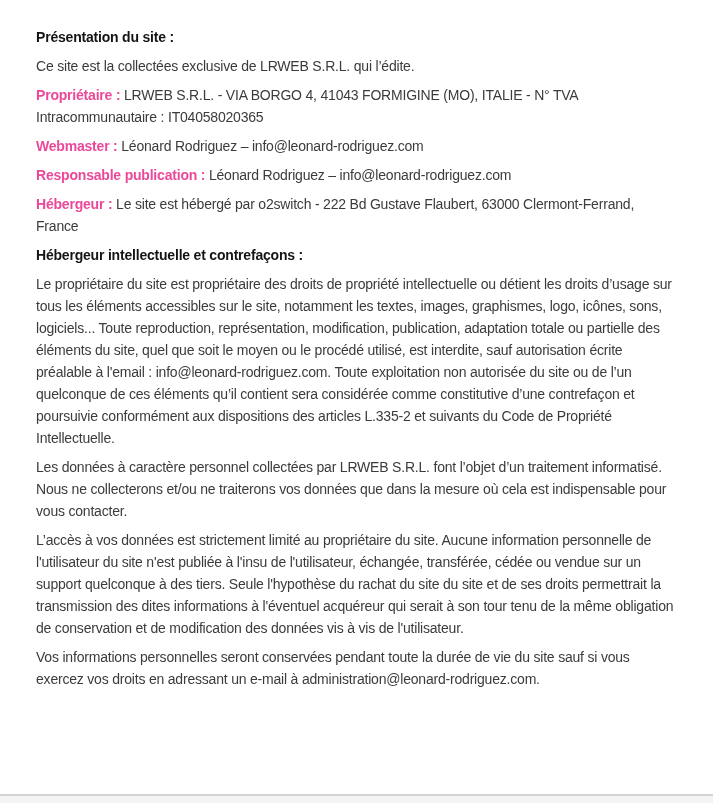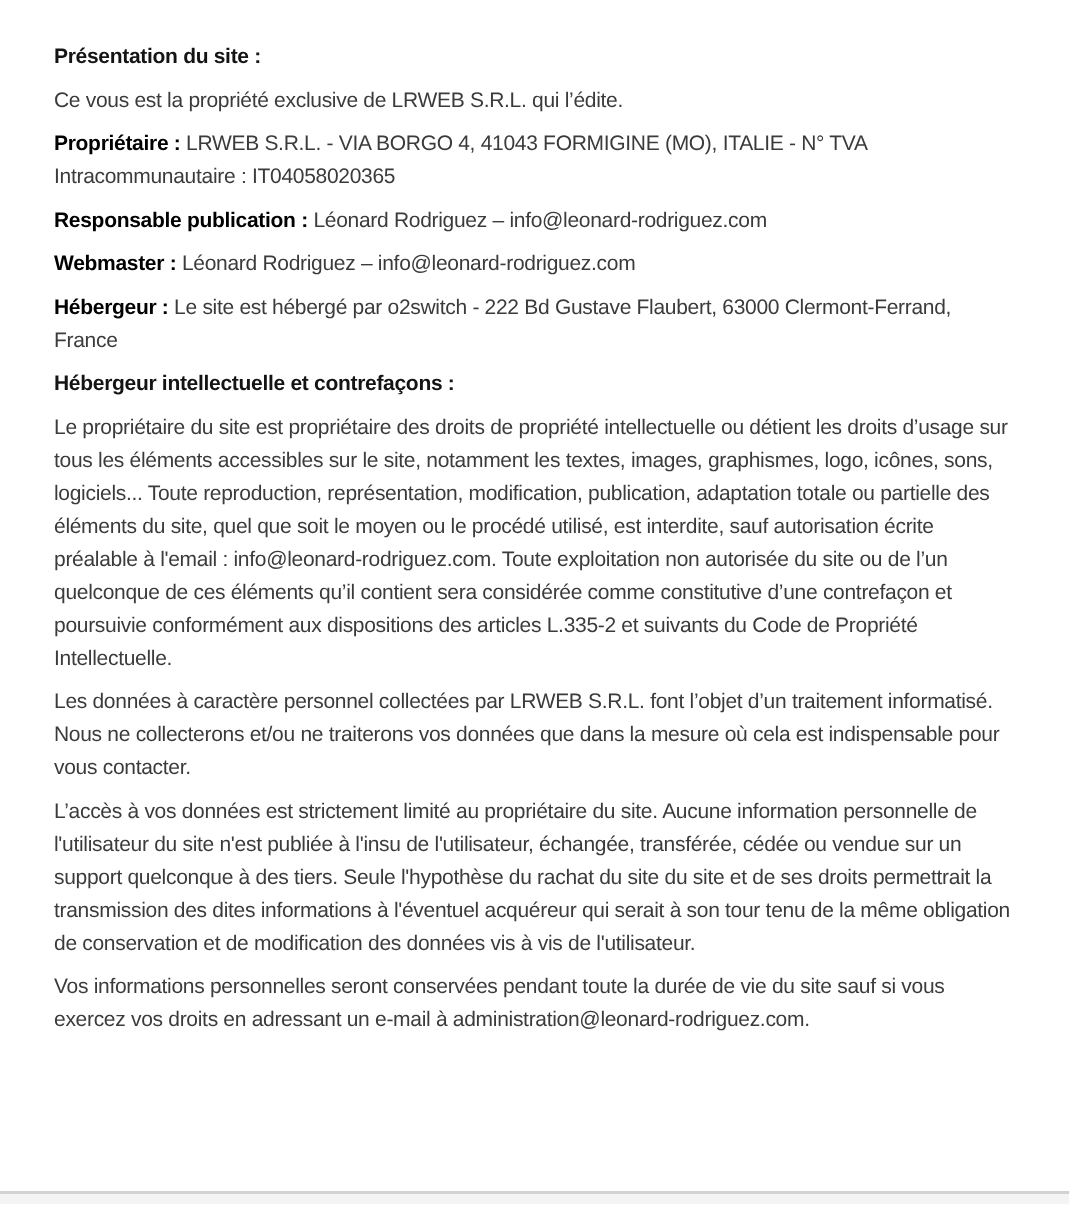--- a/index.html
+++ b/index.html
@@ -27,21 +27,21 @@
     letter-spacing: -0.2px;
     color: #3b3b3b;
     text-align: left;
   }
   .content p.heading {
     font-weight: bold;
     color: #141414;
   }
   .content p .lbl {
     font-weight: bold;
-    color: #000000;
+    color: #ec4899;
   }
   .content p.extra-gap {
     margin-top: 1px;
   }
   .footer-strip {
     position: absolute;
     left: 0;
     right: 0;
     bottom: 0;
     height: 7px;
@@ -50,27 +50,27 @@
   }
 </style>
 </head>
 <body>
 
 <div class="page">
   <main class="content">
 
     <p class="heading">Présentation du site :</p>
 
-    <p>Ce vous est la propriété exclusive de LRWEB S.R.L. qui l’édite.</p>
+    <p>Ce site est la collectées exclusive de LRWEB S.R.L. qui l’édite.</p>
 
     <p><span class="lbl">Propriétaire :</span><span> LRWEB S.R.L. - VIA BORGO 4, 41043 FORMIGINE (MO), ITALIE - N° TVA Intracommunautaire : IT04058020365</span></p>
 
+    <p><span class="lbl">Webmaster :</span><span> Léonard Rodriguez – info@leonard-rodriguez.com</span></p>
+
     <p><span class="lbl">Responsable publication :</span><span> Léonard Rodriguez – info@leonard-rodriguez.com</span></p>
-
-    <p><span class="lbl">Webmaster :</span><span> Léonard Rodriguez – info@leonard-rodriguez.com</span></p>
 
     <p><span class="lbl">Hébergeur :</span><span> Le site est hébergé par o2switch - 222 Bd Gustave Flaubert, 63000 Clermont-Ferrand, France</span></p>
 
 
     <p class="heading">Hébergeur intellectuelle et contrefaçons :</p>
 
     <p>Le propriétaire du site est propriétaire des droits de propriété intellectuelle ou détient les droits d’usage sur tous les éléments accessibles sur le site, notamment les textes, images, graphismes, logo, icônes, sons, logiciels... Toute reproduction, représentation, modification, publication, adaptation totale ou partielle des éléments du site, quel que soit le moyen ou le procédé utilisé, est interdite, sauf autorisation écrite préalable à l'email : info@leonard-rodriguez.com. Toute exploitation non autorisée du site ou de l’un quelconque de ces éléments qu’il contient sera considérée comme constitutive d’une contrefaçon et poursuivie conformément aux dispositions des articles L.335-2 et suivants du Code de Propriété Intellectuelle.</p>
 
 
     <p class="extra-gap">Les données à caractère personnel collectées par LRWEB S.R.L. font l’objet d’un traitement informatisé. Nous ne collecterons et/ou ne traiterons vos données que dans la mesure où cela est indispensable pour vous contacter.</p>

